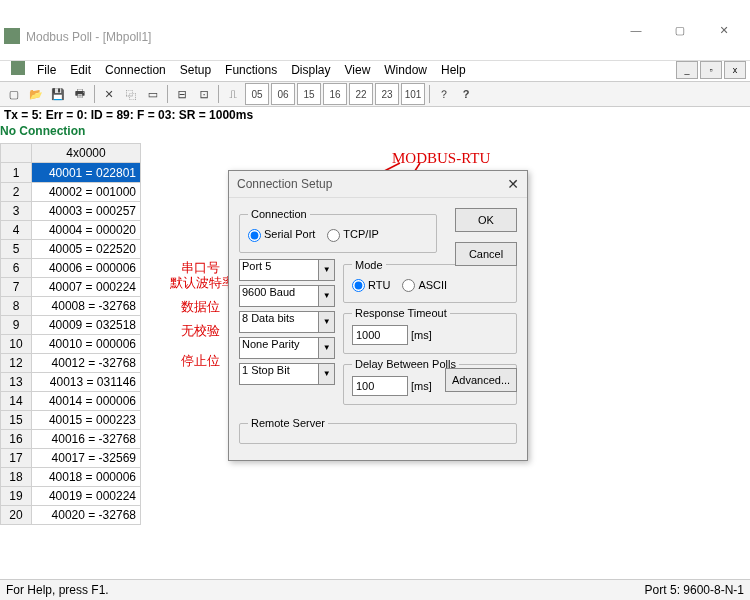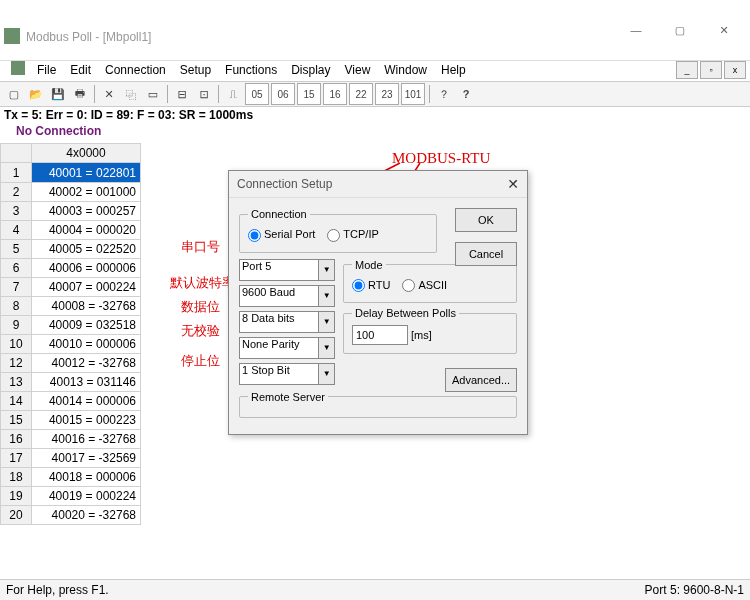--- a/index.html
+++ b/index.html
@@ -9,21 +9,21 @@
 .titlebar .winbtns{display:flex;gap:0}
 .titlebar .winbtn{width:44px;height:28px;display:flex;align-items:center;justify-content:center;color:#666;font-size:11px}
 .menubar{height:20px;display:flex;align-items:flex-start;padding:0 11px;gap:2px;position:relative}
 .menubar .mi{padding:2px 6px;font-size:12px}
 .mdi-btns{position:absolute;right:4px;top:0;display:flex}
 .mdi-btns .mb{width:20px;height:16px;border:1px solid #aaa;background:#eee;margin-left:2px;display:flex;align-items:center;justify-content:center;font-size:9px}
 .toolbar{height:24px;border-top:1px solid #ccc;border-bottom:1px solid #ccc;background:#f4f4f4;display:flex;align-items:center;padding:0 4px;gap:2px}
 .toolbar .tb{width:20px;height:20px;display:flex;align-items:center;justify-content:center;font-size:11px;color:#444}
 .toolbar .sep{width:1px;height:18px;background:#aaa;margin:0 2px}
 .status1{padding:1px 4px;font-weight:bold;font-size:12px}
-.nocon{padding:1px 16px;color:#701a75;font-weight:bold;font-size:12px}
+.nocon{padding:1px 0;color:#15803d;font-weight:bold;font-size:12px}
 .grid{margin-top:4px}
 .grid table{border-collapse:collapse}
 .grid td{border:1px solid #d0d0d0;height:18px;font-size:12px;padding:0 4px;text-align:right;background:#fff}
 .grid .hdr{background:#f0f0f0;text-align:center;width:22px}
 .grid .datacol{width:100px}
 .grid tr.sel td.datacol{background:#0a63c2;color:#fff}
 .statusbar{position:absolute;bottom:0;left:0;right:0;height:20px;border-top:1px solid #ccc;background:#f4f4f4;display:flex;align-items:center;font-size:12px;padding:0 6px}
 .statusbar .spacer{flex:1}
 .dialog{position:absolute;left:228px;top:170px;width:298px;background:#f0f0f0;border:1px solid #888;box-shadow:2px 2px 6px rgba(0,0,0,.25)}
 .dlg-title{height:26px;display:flex;align-items:center;padding:0 8px;font-size:12px;color:#555;border-bottom:1px solid #ddd}
@@ -186,21 +186,21 @@
         </tr>
         <tr class="">
           <td class="hdr">20</td>
           <td class="datacol">40020 = -32768</td>
         </tr>
       </tbody>
     </table>
 </div>
 
 <div class="ann" style="left:392px;top:150px;font-size:15px">MODBUS-RTU</div>
-<div class="ann" style="left:181px;top:238px">串口号</div>
+<div class="ann" style="left:181px;top:259px">串口号</div>
 <div class="ann" style="left:170px;top:274px">默认波特率</div>
 <div class="ann" style="left:181px;top:298px">数据位</div>
 <div class="ann" style="left:181px;top:322px">无校验</div>
 <div class="ann" style="left:181px;top:352px">停止位</div>
 
 <svg class="arrow" style="left:300px;top:155px" width="140" height="65">
   <defs>
       <marker id="ah1" markerWidth="8" markerHeight="8" refX="6" refY="3" orient="auto">
         <path d="M0,0 L6,3 L0,6 Z" fill="#d00"></path>
       </marker>
@@ -260,20 +260,24 @@
           </div>
       </div>
       <div style="flex:1">
         <fieldset style="margin-bottom:4px">
           <legend>Mode</legend>
           <div class="row">
             <label><input type="radio" checked="" style=""><span>RTU</span></label>
             <label><input type="radio" style=""><span>ASCII</span></label>
           </div>
         </fieldset>
+        <fieldset style="margin-bottom:4px">
+          <legend>Response Timeout</legend>
+          <input class="txt" value="1000" style=""><span class="unit">[ms]</span>
+        </fieldset>
         <fieldset>
           <legend>Delay Between Polls</legend>
           <input class="txt" value="100" style=""><span class="unit">[ms]</span>
         </fieldset>
       </div>
     </div>
 
     <fieldset style="margin-top:6px">
       <legend>Remote Server</legend>
     </fieldset>

